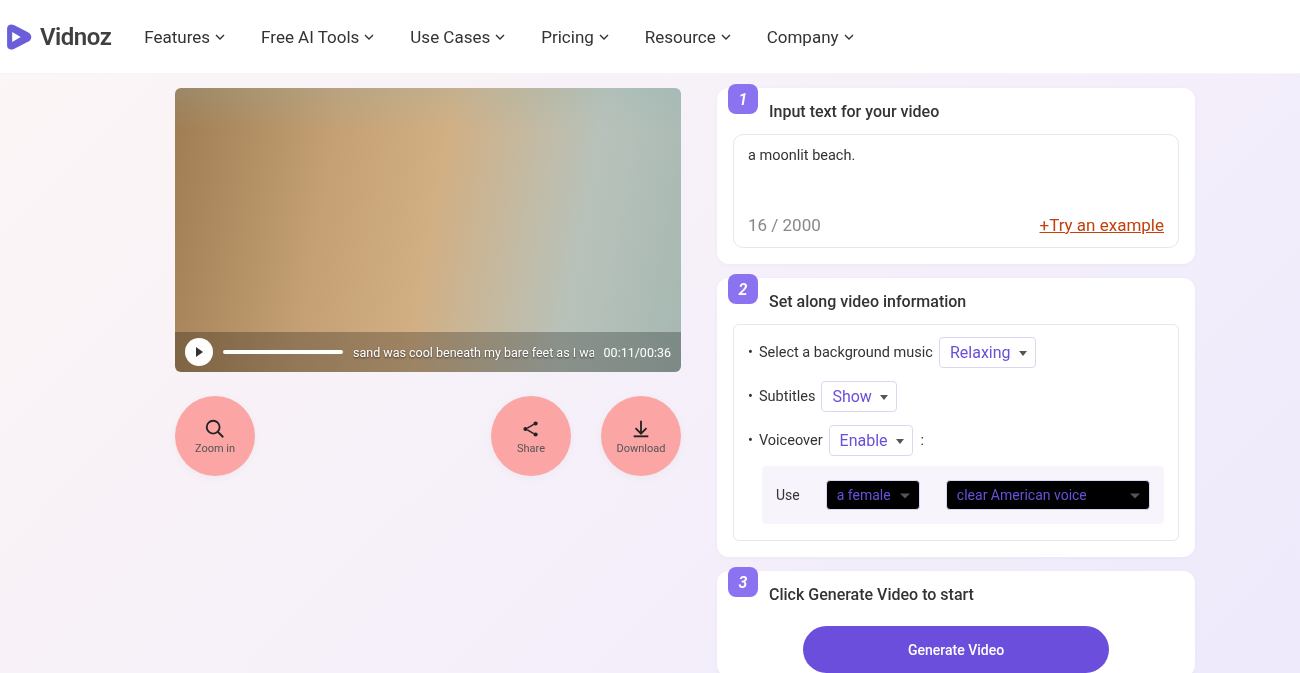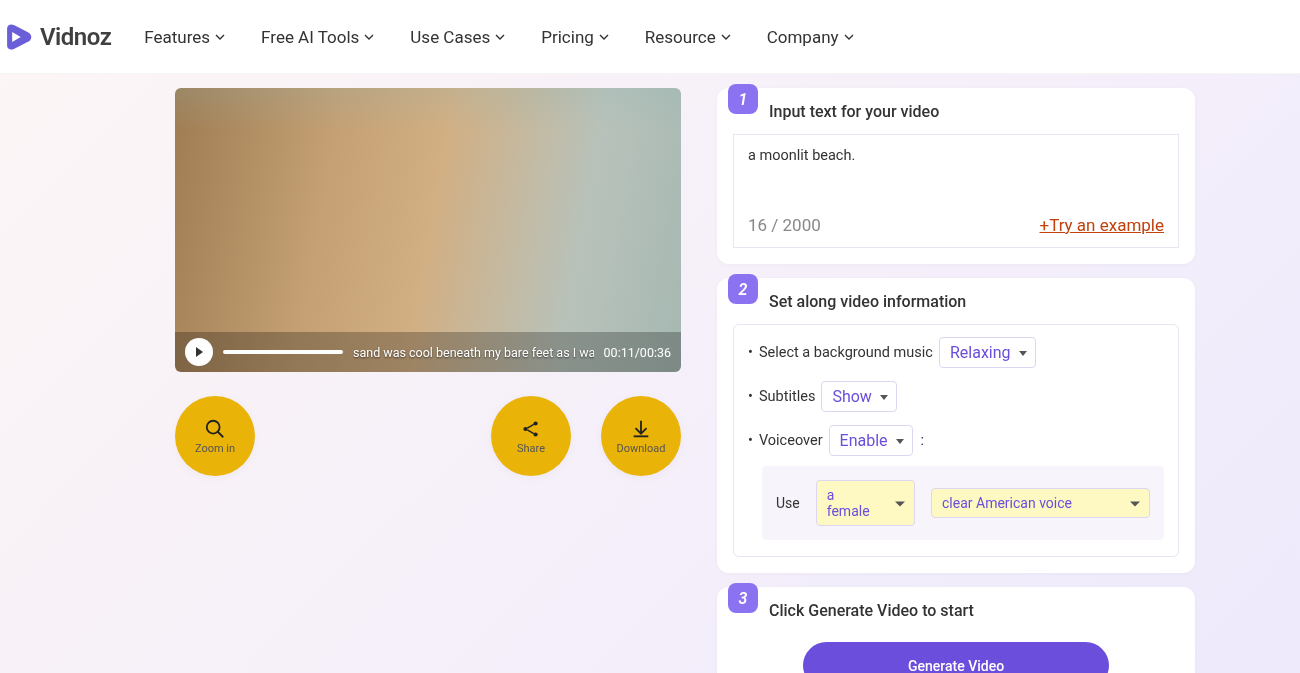--- a/index.html
+++ b/index.html
@@ -19,45 +19,45 @@
 
 .video-frame { width: 506px; height: 284px; border-radius: 6px; overflow:hidden; position:relative; background: linear-gradient(100deg, #9f7c52 0%, #c4a074 30%, #d2af83 50%, #b8c2ba 78%, #a6b8b2 100%); }
 .video-frame::after { content:""; position:absolute; top:0; right:0; bottom:0; left:0; background: linear-gradient(to bottom, rgba(140,180,180,0.2) 0%, transparent 15%, transparent 85%, rgba(0,0,0,0) 100%);}
 .video-ctrl { position:absolute; left:0; right:0; bottom:0; height: 40px; background: rgba(0,0,0,0.25); display:flex; align-items:center; padding: 0 10px; gap:10px; color:#fff; z-index:2;}
 .play-btn { width:28px; height:28px; border-radius:50%; background:#fff; display:flex; align-items:center; justify-content:center; flex-shrink:0;}
 .progress { height:4px; background: #fff; border-radius:2px; width: 120px; position:relative; flex-shrink:0;}
 .subtitle { font-size: 12.5px; color:#fff; flex:1; white-space:nowrap; overflow:hidden; text-shadow:0 1px 2px rgba(0,0,0,0.6);}
 .time { font-size:12.5px; color:#fff; flex-shrink:0;}
 
 .action-row { display:flex; margin-top: 24px; align-items:center; }
-.circ-btn { width: 80px; height: 80px; border-radius:50%; background:#eab308; display:flex; flex-direction:column; align-items:center; justify-content:center; gap:2px; color:#333; cursor:pointer; box-shadow: 0 2px 10px rgba(0,0,0,0.04);}
+.circ-btn { width: 80px; height: 80px; border-radius:50%; background:#fca5a5; display:flex; flex-direction:column; align-items:center; justify-content:center; gap:2px; color:#333; cursor:pointer; box-shadow: 0 2px 10px rgba(0,0,0,0.04);}
 .circ-btn .lbl { font-size: 11px; color:#555; }
 .spacer { flex:1; }
 .action-right { display:flex; gap: 30px; }
 
 .card { background:#fff; border-radius: 12px; padding: 13px 16px 16px 16px; position:relative; box-shadow: 0 1px 4px rgba(0,0,0,0.03);}
 .step-badge { position:absolute; top:-4px; left:11px; width:30px; height:30px; border-radius:8px; background:#8b72f0; color:#fff; display:flex; align-items:center; justify-content:center; font-style:italic; font-weight:600; font-size:16px;}
 .card-title { font-size: 16px; color:#333; margin-left: 36px; margin-top: 1px; font-weight:500;}
-.textarea { border:1px solid #e8e5f0; border-radius: 0; margin-top: 13px; padding: 12px 14px; min-height: 114px; position:relative; display:flex; flex-direction:column;}
+.textarea { border:1px solid #e8e5f0; border-radius: 10px; margin-top: 13px; padding: 12px 14px; min-height: 114px; position:relative; display:flex; flex-direction:column;}
 .ta-text { font-size: 14.5px; color:#333; flex:1;}
 .ta-footer { display:flex; justify-content:space-between; font-size:17px; margin-top:auto;}
 .counter { color:#888; }
 .try-link { color:#c2410c; text-decoration:underline; cursor:pointer; }
 
 .settings { border:1px solid #e8e5f0; border-radius: 6px; margin-top: 13px; padding: 12px 14px 16px 14px; }
 .row { display:flex; align-items:center; font-size:14.5px; color:#333; margin-bottom: 13px; }
 .row:last-child { margin-bottom:0; }
 .bullet { color:#333; margin-right:6px; }
 .select-pill { border:1px solid #dcd7f0; border-radius:4px; padding: 5px 24px 5px 10px; margin-left: 6px; color:#6b4edb; font-size:16px; background:#fff; position:relative; cursor:pointer;}
 .select-pill::after { content:""; position:absolute; right:8px; top:50%; transform:translateY(-40%); width:0; height:0; border-left:4px solid transparent; border-right:4px solid transparent; border-top:5px solid #555;}
 .select-pill.wide { min-width:85px; }
 
-.vo-sub { background:#f7f5fb; border-radius:4px; padding: 14px; display:flex; align-items:center; gap:16px; margin-left: 14px;}
+.vo-sub { background:#f7f5fb; border-radius:4px; padding: 14px; display:flex; align-items:center; gap:26px; margin-left: 14px;}
 .vo-sub .uselbl { font-size:14px; color:#333; }
-.select-combo { border:1px solid #dcd7f0; border-radius:4px; padding: 6px 36px 6px 10px; color:#6b4edb; font-size:14px; background:#fef9c3; position:relative; cursor:pointer;}
+.select-combo { border:1px solid #dcd7f0; border-radius:4px; padding: 6px 28px 6px 10px; color:#6b4edb; font-size:14px; background:#000000; position:relative; cursor:pointer;}
 .select-combo::after { content:""; position:absolute; right:9px; top:50%; transform:translateY(-30%); width:0; height:0; border-left:5px solid transparent; border-right:5px solid transparent; border-top:5px solid #555;}
 .sc-sm { width: 102px; }
 .sc-lg { width: 228px; }
 
 .gen-btn { background:#6b4edb; color:#fff; border:none; border-radius: 24px; height:47px; width: 306px; font-size:14px; font-weight:500; cursor:pointer; display:block; margin: 22px auto 0 auto;}
 </style>
 </head>
 <body>
 
 <div class="header">

